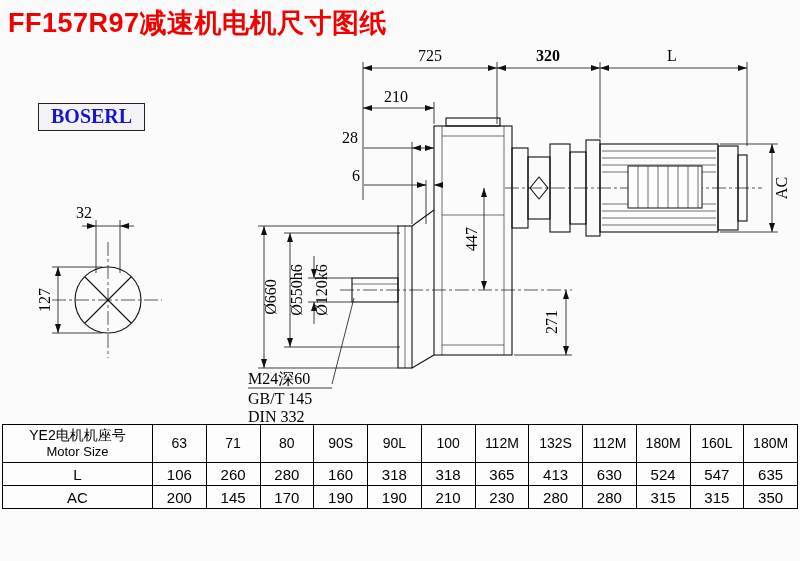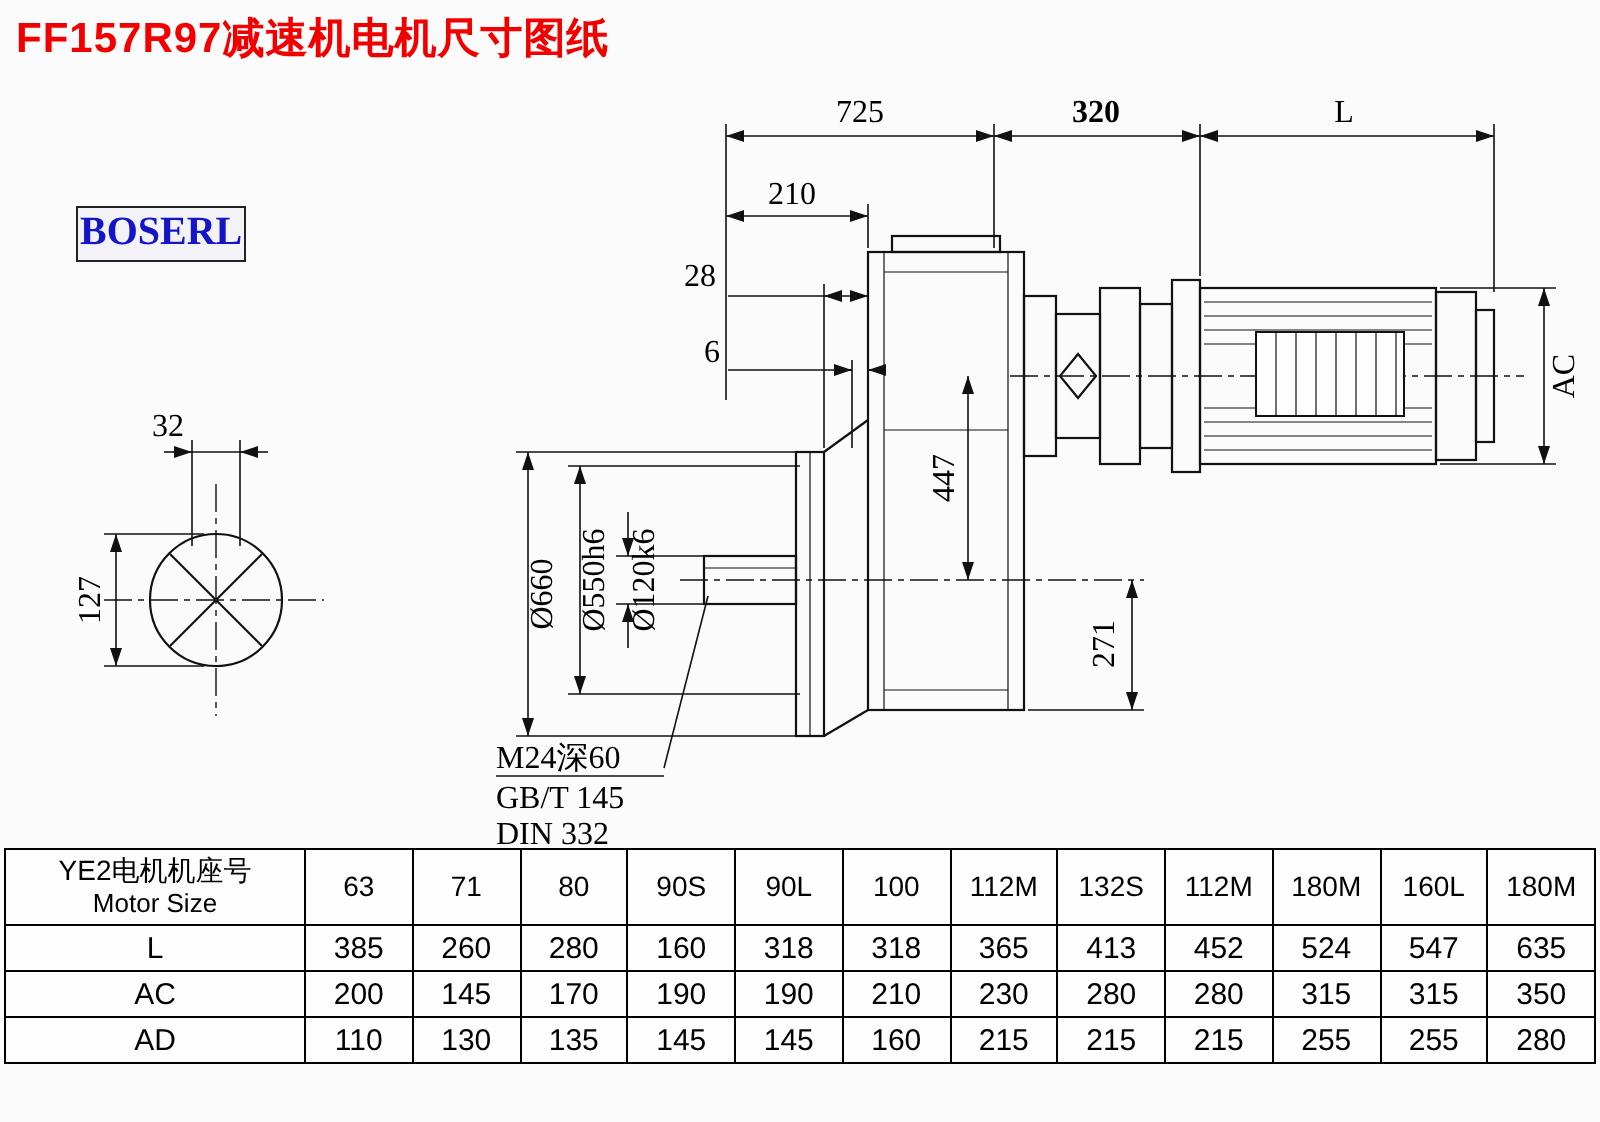--- a/index.html
+++ b/index.html
@@ -1,19 +1,19 @@
 <!DOCTYPE html>
 <html><head>
 <meta charset="utf-8">
 <style>
   * { margin:0; padding:0; box-sizing:border-box; }
   html,body { width:800px; height:561px; }
   body { position:relative; background:#fbfbfb; font-family:"Liberation Sans", sans-serif; overflow:hidden; }
-  .title { position:absolute; left:8px; top:5px; font-size:21px; font-weight:bold; color:#f20000; letter-spacing:0.5px; }
-  .brand { position:absolute; left:38px; top:103px; border:1px solid #222; padding:1px 1px 2px;
+  .title { position:absolute; left:8px; top:5px; font-size:27px; font-weight:bold; color:#f20000; letter-spacing:0.5px; }
+  .brand { position:absolute; left:38px; top:103px; border:1px solid #222; padding:1px 12px 2px;
            font-family:"Liberation Serif", serif; font-size:20px; font-weight:bold; color:#1515c8; background:#f3f3f7; }
   svg.drawing { position:absolute; left:0; top:0; }
   .ol  { stroke:#111; stroke-width:1.1; fill:none; }
   .thin{ stroke:#111; stroke-width:0.6; fill:none; }
   .dim { stroke:#111; stroke-width:0.8; fill:none; }
   .cl  { stroke:#111; stroke-width:0.7; stroke-dasharray:14 3 3 3; fill:none; }
   text.dt { font-family:"Liberation Serif", serif; font-size:16px; fill:#000; stroke:none; }
   text.dtb{ font-weight:bold; }
   table.spec { position:absolute; left:2px; top:424px; width:796px; border-collapse:collapse; table-layout:fixed; background:#fdfdfd; }
   .spec th, .spec td { border:1px solid #000; text-align:center; vertical-align:middle; font-weight:normal; font-size:15px; color:#000; padding:0; height:23px; }
@@ -217,57 +217,42 @@
     <th>100</th>
     <th>112M</th>
     <th>132S</th>
     <th>112M</th>
     <th>180M</th>
     <th>160L</th>
     <th>180M</th>
   </tr>
   <tr>
     <td>L</td>
-    <td>385</td>
+    <td>106</td>
     <td>260</td>
     <td>280</td>
     <td>160</td>
     <td>318</td>
     <td>318</td>
     <td>365</td>
     <td>413</td>
-    <td>452</td>
+    <td>630</td>
     <td>524</td>
     <td>547</td>
     <td>635</td>
   </tr>
   <tr>
     <td>AC</td>
     <td>200</td>
     <td>145</td>
     <td>170</td>
     <td>190</td>
     <td>190</td>
     <td>210</td>
     <td>230</td>
     <td>280</td>
     <td>280</td>
     <td>315</td>
     <td>315</td>
     <td>350</td>
   </tr>
-  <tr>
-    <td>AD</td>
-    <td>110</td>
-    <td>130</td>
-    <td>135</td>
-    <td>145</td>
-    <td>145</td>
-    <td>160</td>
-    <td>215</td>
-    <td>215</td>
-    <td>215</td>
-    <td>255</td>
-    <td>255</td>
-    <td>280</td>
-  </tr>
 </tbody>
   </table>
 
 </body></html>

